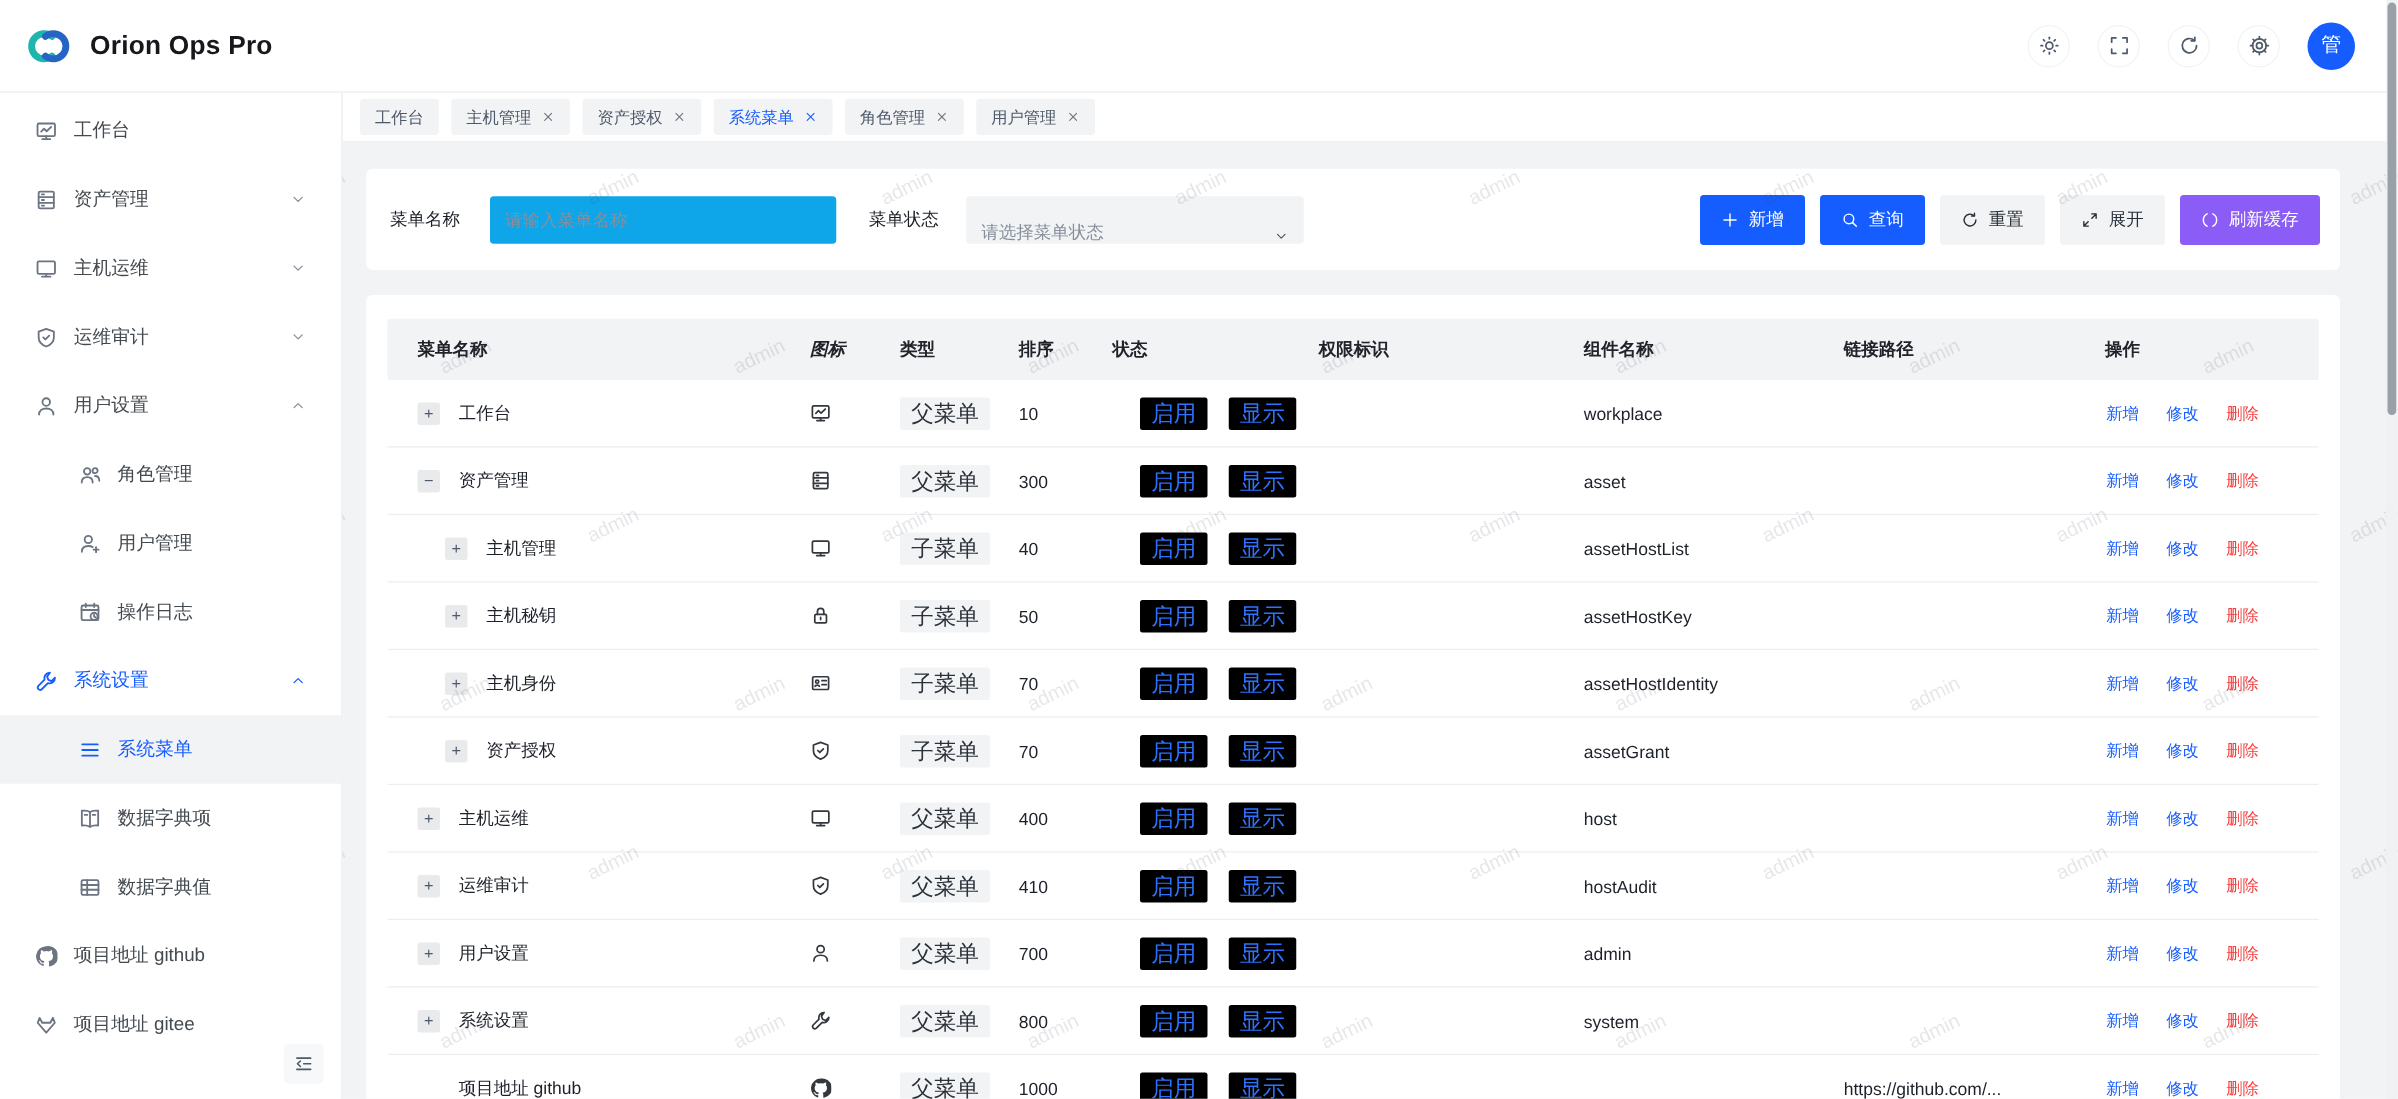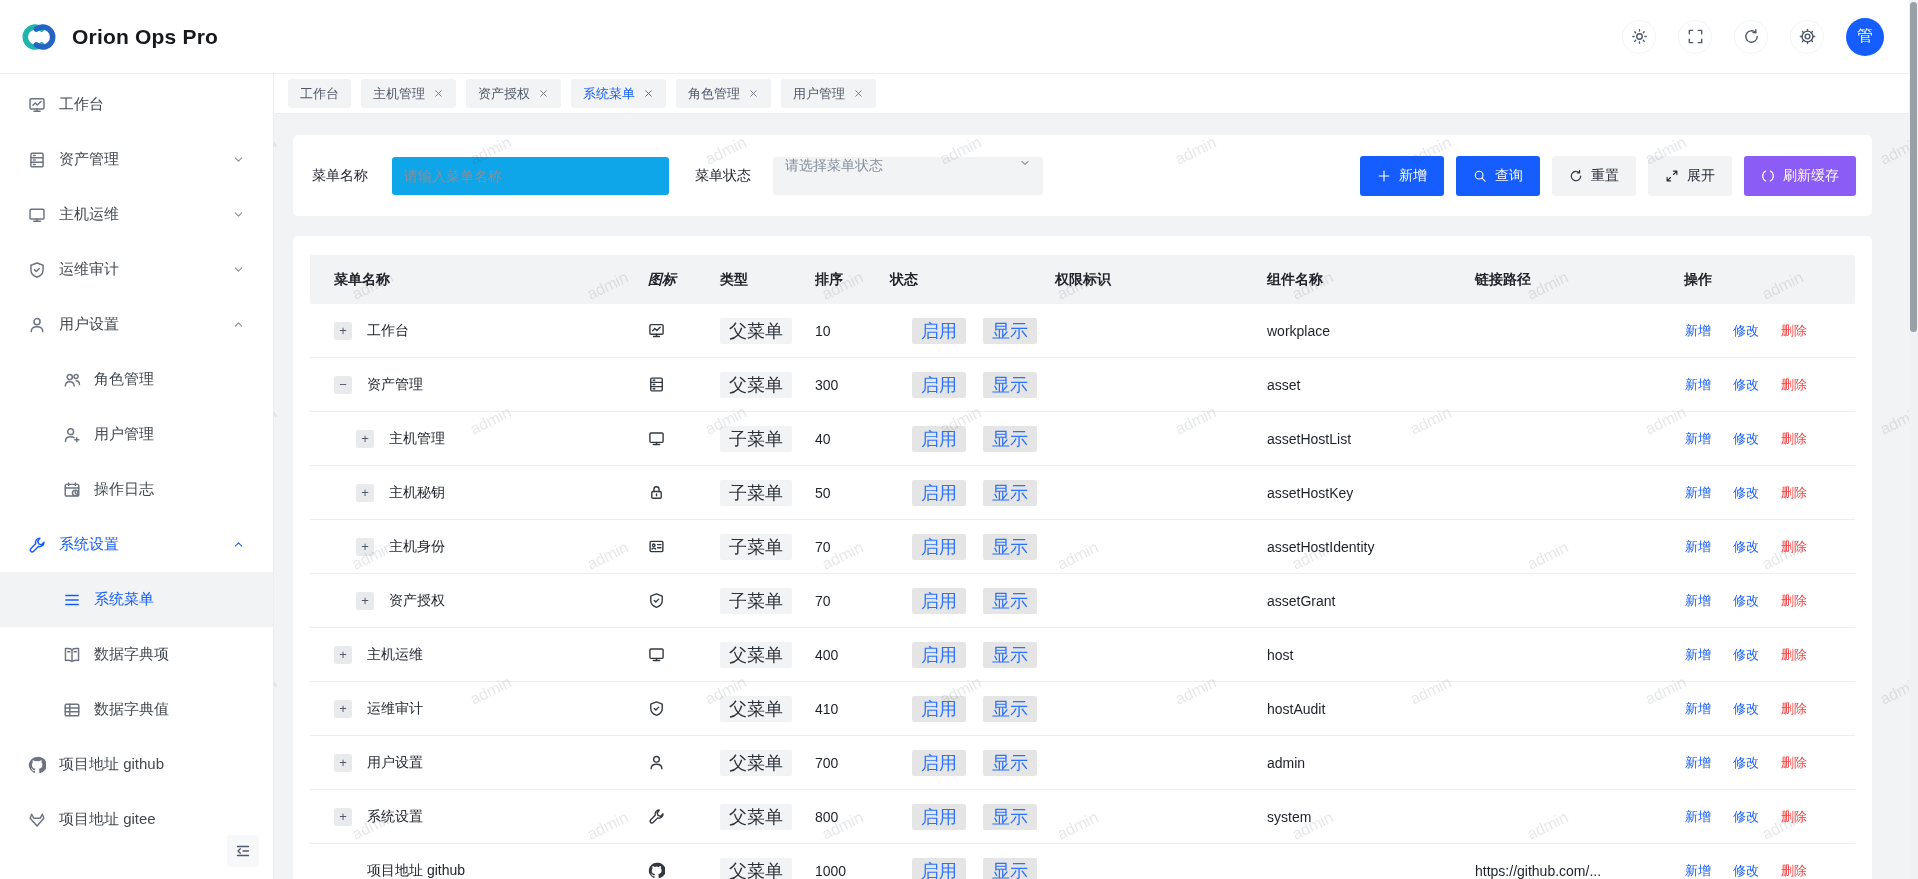--- a/index.html
+++ b/index.html
@@ -39,21 +39,21 @@
   .tab.active { color:#165DFF; }
   .tab.active .icon { color:#165DFF; }
 
   .content { position:absolute; top:40px; left:0; right:0; bottom:0; background:#f2f3f5; overflow:hidden; }
 
   
   .filter-card { margin:21px 46px 0 19px; height:81px; background:#fff; border-radius:5px; display:flex; align-items:center; padding:0 16px 0 19px; }
   .f-label { font-size:14px; color:#1d2129; white-space:nowrap; }
   .f-input { width:277px; height:38px; margin-left:24px; background:#0ea5e9; border:none; outline:none; border-radius:3px; padding:0 12px; font-size:14px; color:#1d2129; font-family:inherit; }
   .f-input::placeholder { color:#86909c; }
-  .f-select { width:270px; height:38px; margin-left:22px; background:#f2f3f5; border-radius:3px; display:flex; align-items:flex-start; padding:0 12px; font-size:14px; color:#86909c; cursor:pointer; }
+  .f-select { width:270px; height:38px; margin-left:22px; background:#f2f3f5; border-radius:3px; display:flex; align-items:flex-end; padding:0 12px; font-size:14px; color:#86909c; cursor:pointer; }
   .f-select .icon { margin-left:auto; width:12px; height:12px; color:#4e5969; }
   .f-status-label { margin-left:26px; }
   .btn-group { margin-left:auto; display:flex; align-items:center; gap:12px; }
   .btn { height:40px; border:none; border-radius:3px; padding:0 17px; font-size:14px; display:flex; align-items:center; gap:8px; cursor:pointer; font-family:inherit; white-space:nowrap; }
   .btn .icon { width:14px; height:14px; }
   .btn-primary { background:#165DFF; color:#fff; }
   .btn-gray { background:#f2f3f5; color:#28303a; }
   .btn-orange { background:#8b5cf6; color:#fff; }
 
   
@@ -72,21 +72,21 @@
   .c-act { flex:1 1 auto; padding-left:14px; gap:22px; }
   .thead .c-status { padding-left:0; }
   .thead .c-act { padding-left:13px; }
   .indent { width:22px; flex:0 0 auto; }
   .expander { width:18px; height:18px; flex:0 0 auto; margin-right:15px; background:#e8eaec; border-radius:2px; color:#4e5969; font-size:13px; line-height:17px; text-align:center; cursor:pointer; user-select:none; }
   .expander.hidden { visibility:hidden; }
   .row-name { color:#1d2129; white-space:nowrap; }
   .row-icon { width:17px; height:17px; color:#33383f; }
   .tag { display:inline-block; padding:4px 9px; border-radius:2px; font-size:18px; line-height:1; white-space:nowrap; }
   .tag-gray { background:#f2f3f5; color:#2b3138; }
-  .tag-blue { background:#e5e5e5; color:#2c72ff; }
+  .tag-blue { background:#000000; color:#2c72ff; }
   .act-link { font-size:13px; cursor:pointer; white-space:nowrap; }
   .act-blue { color:#165DFF; }
   .act-red { color:#F53F3F; }
   .comp-text,.link-text,.sort-text { color:#1d2129; white-space:nowrap; }
 
   
   .watermark { position:absolute; inset:0; pointer-events:none; z-index:30; overflow:hidden; }
   .wm { position:absolute; font-size:16px; color:rgba(60,70,85,0.13); transform:rotate(-26deg); white-space:nowrap; }
 
   

